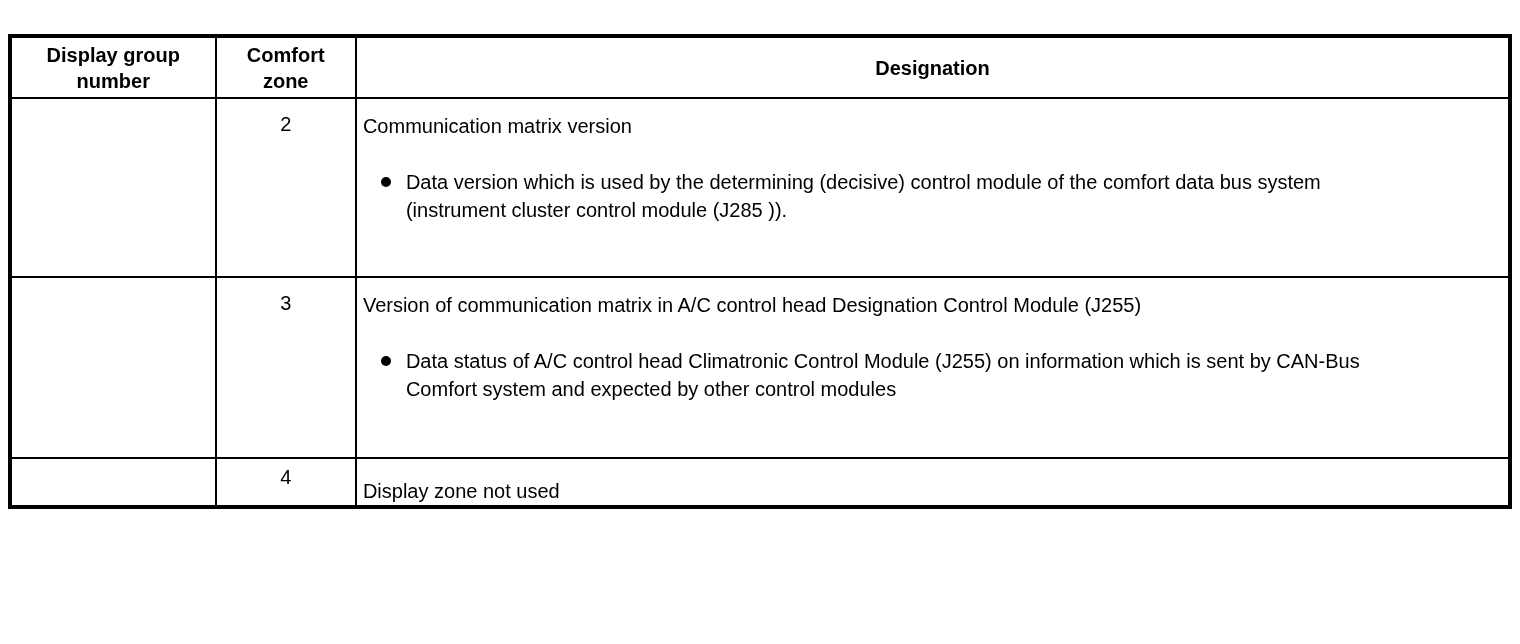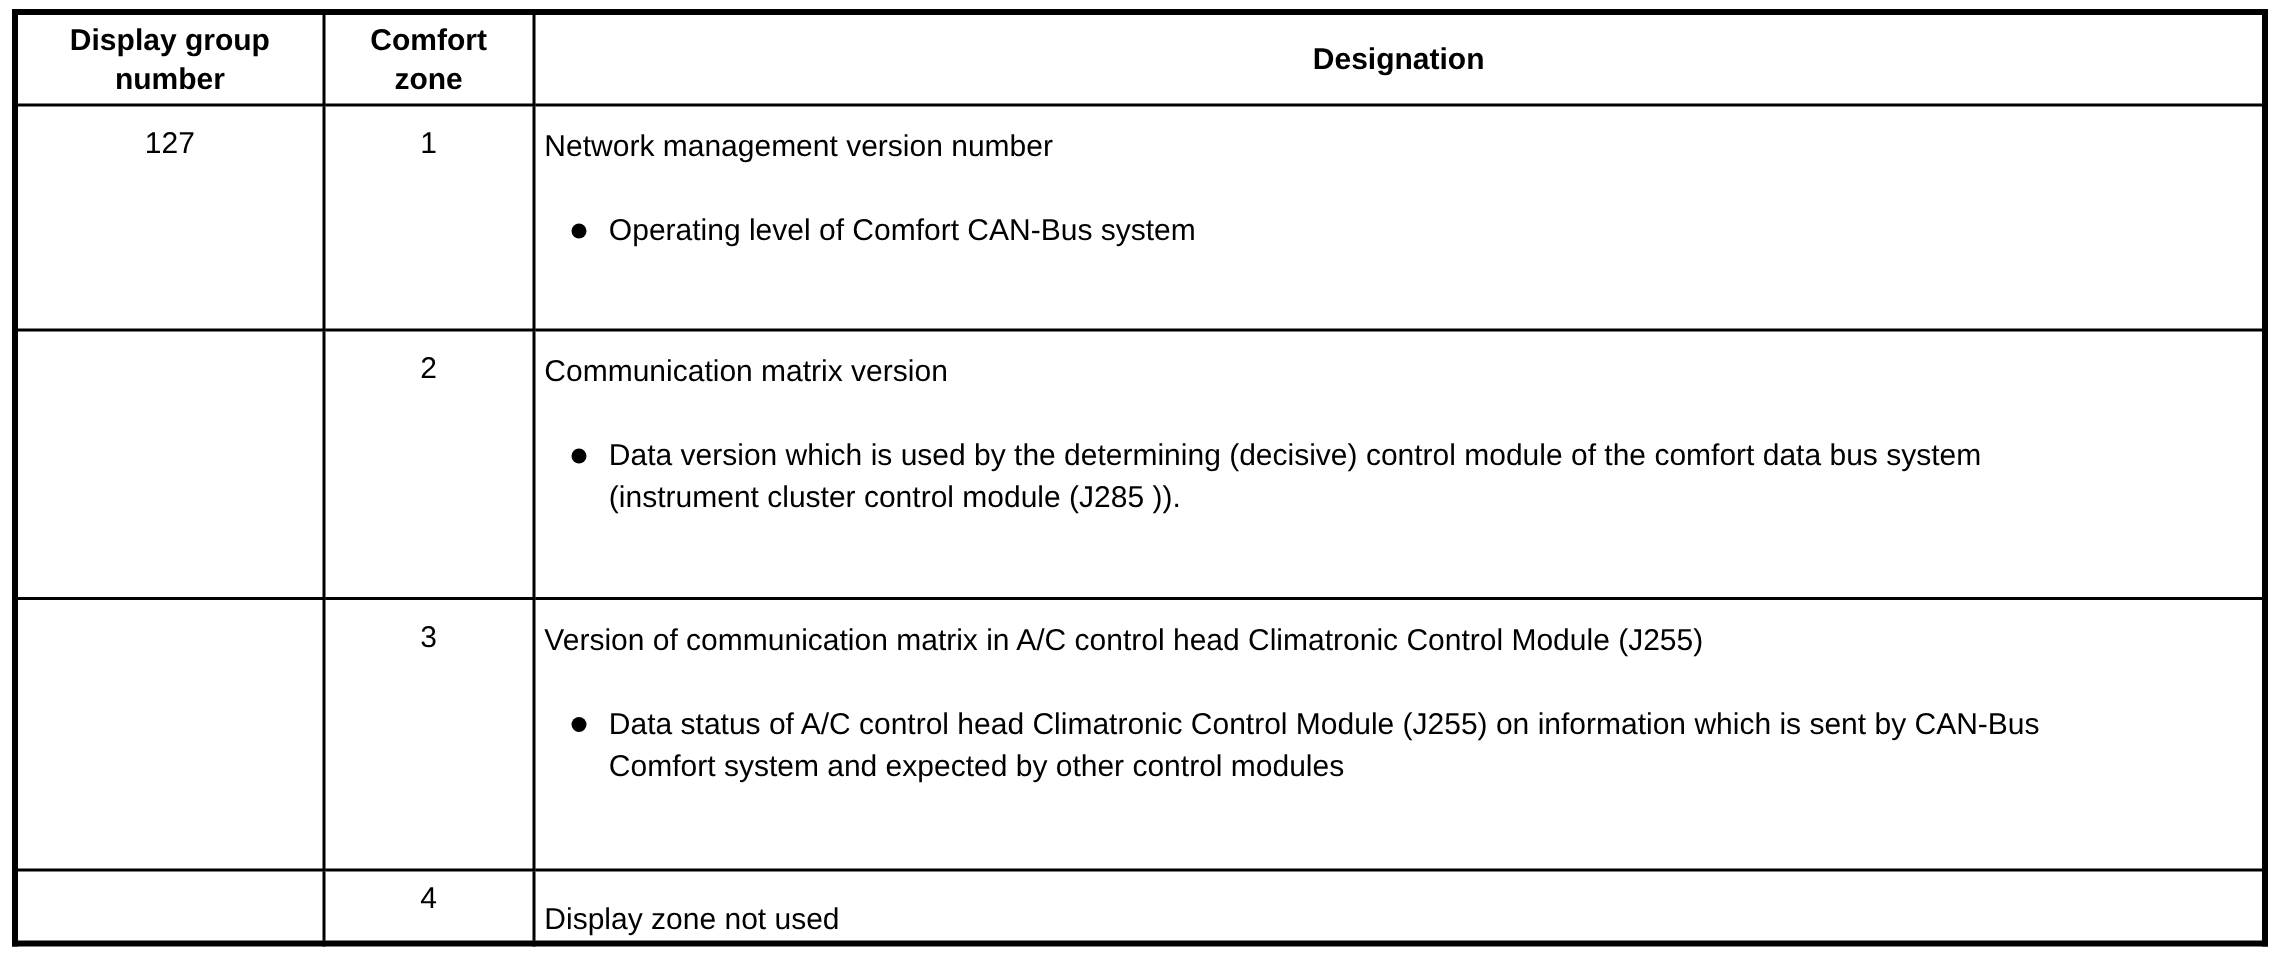--- a/index.html
+++ b/index.html
@@ -23,20 +23,21 @@
     border-collapse: collapse;
     table-layout: fixed;
     width: 1504px;
     background: #ffffff;
   }
   table.vag-table, table.vag-table th, table.vag-table td {
     border: 2px solid #000000;
   }
   table.vag-table {
     border: 4px solid #000000;
+    margin-top: 28px;
   }
   thead th {
     border-bottom: 3px solid #000000;
   }
   col.c1 { width: 205px; }
   col.c2 { width: 140px; }
   col.c3 { width: 1151px; }
 
   tr.hr { height: 62px; }
   tr.r1 { height: 150px; }
@@ -110,47 +111,36 @@
         </th>
         <th>
           <span class="hdr-wrap2">Comfort zone</span>
         </th>
         <th>
           <span>Designation</span>
         </th>
       </tr>
     </thead>
     <tbody>
-      <tr class="r1">
-        <td class="group">127</td>
-        <td class="zone">1</td>
-        <td class="desig">
-          <div class="title">Network management version number</div>
-          <div class="bullet">
-            <span class="dot"></span>
-            <span class="btext">Operating level of Comfort CAN-Bus system</span>
-          </div>
-        </td>
-      </tr>
       <tr class="r2">
         <td class="group"></td>
         <td class="zone">2</td>
         <td class="desig">
           <div class="title">Communication matrix version</div>
           <div class="bullet">
             <span class="dot"></span>
             <span class="btext">Data version which is used by the determining (decisive) control module of the comfort data bus system (instrument cluster control module (J285 )).</span>
           </div>
         </td>
       </tr>
       <tr class="r3">
         <td class="group"></td>
         <td class="zone">3</td>
         <td class="desig">
-          <div class="title">Version of communication matrix in A/C control head Climatronic Control Module (J255)</div>
+          <div class="title">Version of communication matrix in A/C control head Designation Control Module (J255)</div>
           <div class="bullet">
             <span class="dot"></span>
             <span class="btext">Data status of A/C control head Climatronic Control Module (J255) on information which is sent by CAN-Bus Comfort system and expected by other control modules</span>
           </div>
         </td>
       </tr>
       <tr class="r4">
         <td class="group"></td>
         <td class="zone">4</td>
         <td class="desig">

